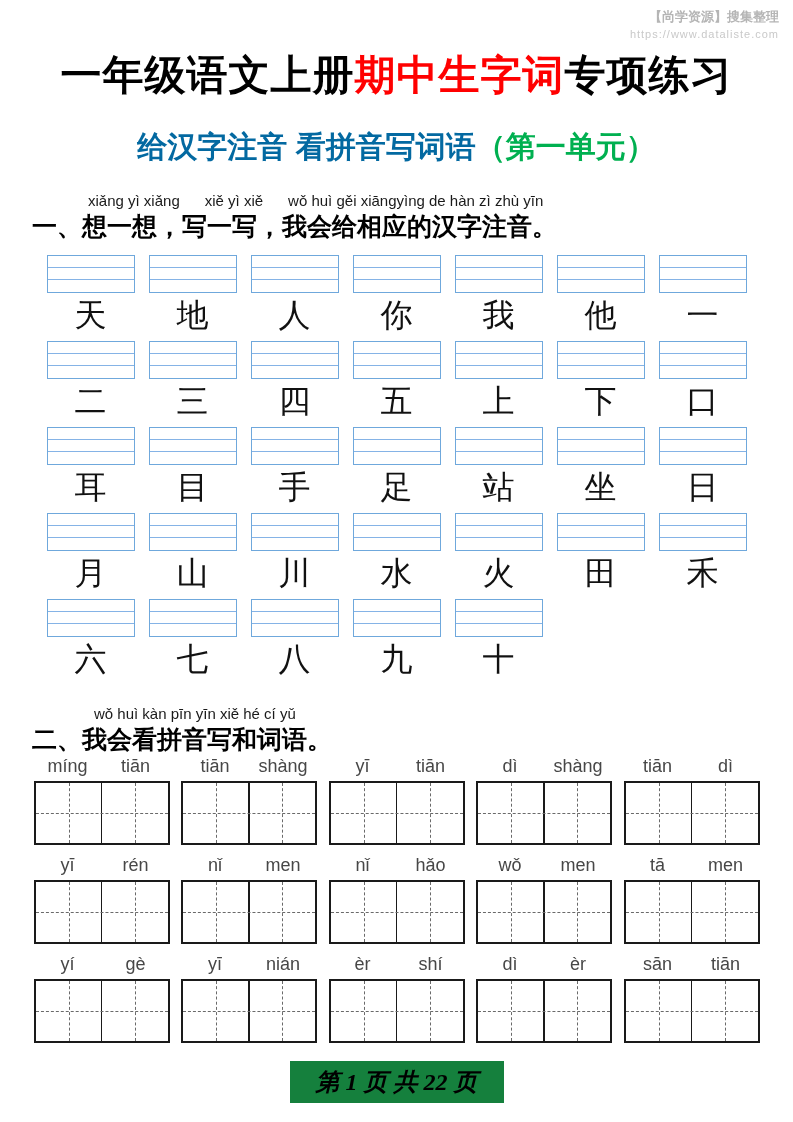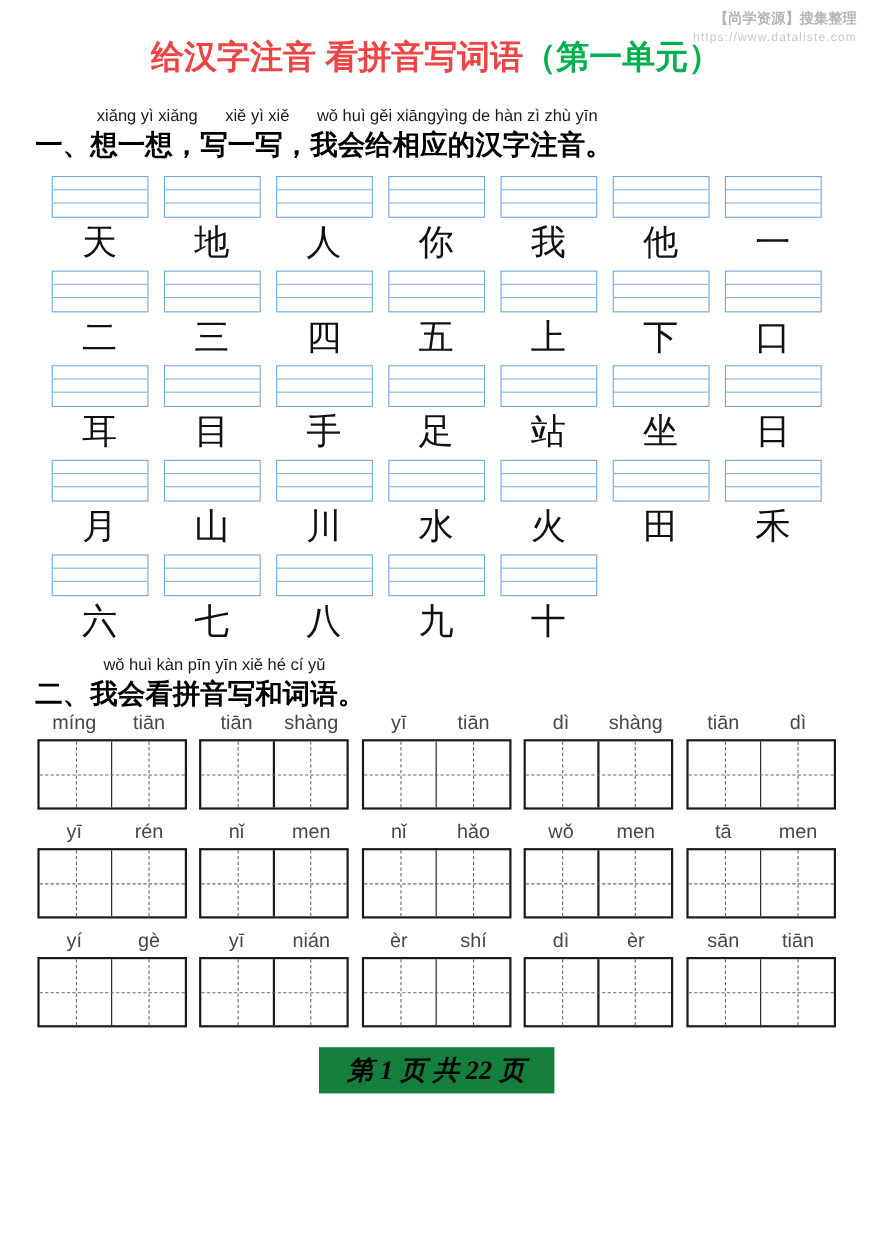--- a/index.html
+++ b/index.html
@@ -14,26 +14,26 @@
     font-family:"Liberation Sans", sans-serif; }
   .wm-source { font-size:13px; font-weight:bold; color:#b5b5b5; }
   .wm-url { font-size:11px; color:#c9c9c9; letter-spacing:1px; margin-top:2px;text-align:center; }
 
   .title { text-align:center; margin-top:40px; font-size:41px; font-weight:bold;
     font-family:"Liberation Sans", sans-serif; letter-spacing:1px; }
   .red { color:#ff0000; }
 
   .subtitle { text-align:center; margin-top:24px; font-size:30px; font-weight:bold;
     font-family:"Liberation Sans", sans-serif; }
-  .blue { color:#ef4444; }
+  .blue { color:#0369a1; }
   .green { color:#00b050;text-align:right; }
 
   .pinyin-line { margin:24px 0 0 56px; font-size:15px; color:#1a1a1a;
     font-family:Liberation Sans, sans-serif; white-space:pre; }
-  .pinyin-line.s2 { margin-top:10px; margin-left:62px; }
+  .pinyin-line.s2 { margin-top:24px; margin-left:62px; }
   .section-heading { font-size:25px; font-weight:bold; margin-top:1px; }
 
   .s1-rows { width:714px; margin:12px auto 0; }
   .char-row { display:grid; grid-template-columns:repeat(7,1fr); margin-bottom:4px; }
   .char-cell { display:flex; flex-direction:column; align-items:center; }
   .pinyin-grid { width:88px; height:38px; border:1.5px solid #6fa8dc;
     position:relative; background:#fff; }
   .pinyin-grid::before, .pinyin-grid::after { content:""; position:absolute;
     left:0; right:0; height:1px; background:#85b3e6; }
   .pinyin-grid::before { top:calc(33.3% - 1px); }
@@ -61,20 +61,21 @@
 </head>
 <body>
 
 <div class="page">
 
   <div class="watermark">
     <div class="wm-source">【尚学资源】搜集整理</div>
     <div class="wm-url">https://www.dataliste.com</div>
   </div>
 
+  <h1 class="title"><span>一年级语文上册</span><span class="red">期中生字词</span><span>专项练习</span></h1>
 
   <h2 class="subtitle"><span class="blue">给汉字注音 看拼音写词语</span><span class="green">（第一单元）</span></h2>
 
   <div class="pinyin-line">xiǎng yì xiǎng      xiě yì xiě      wǒ huì gěi xiāngyìng de hàn zì zhù yīn</div>
   <div class="section-heading">一、想一想，写一写，我会给相应的汉字注音。</div>
 
   <div class="s1-rows">
       <div class="char-row">
         <div class="char-cell">
           <div class="pinyin-grid"></div>

